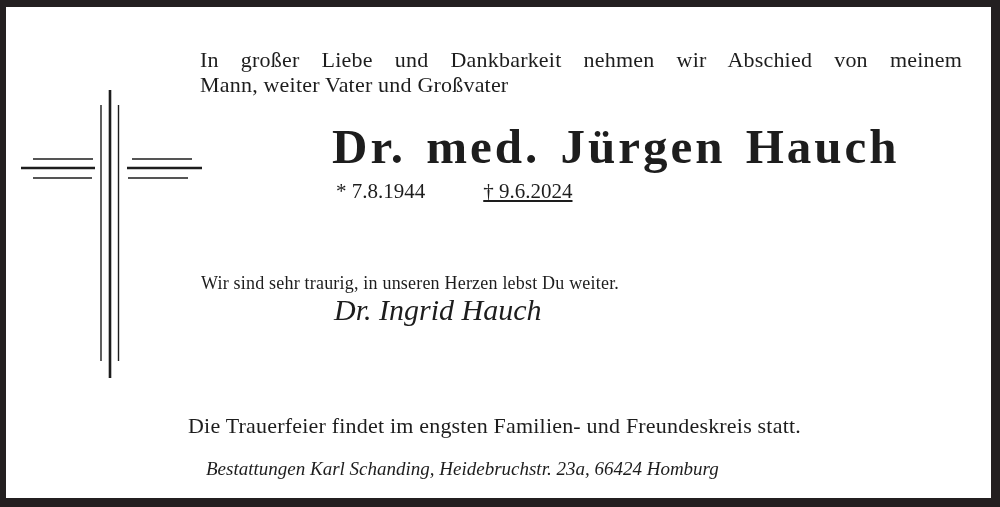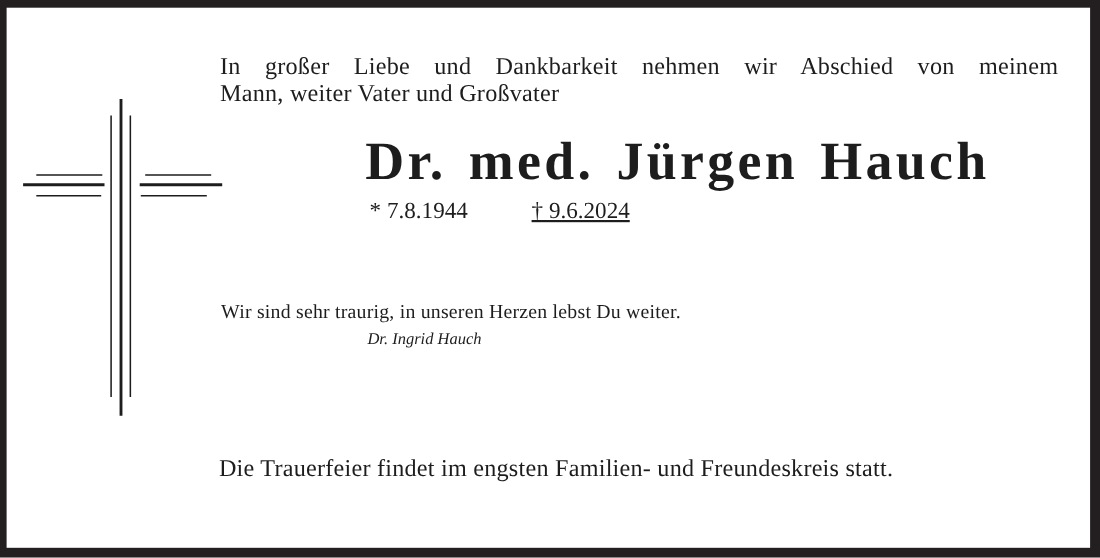--- a/index.html
+++ b/index.html
@@ -74,28 +74,28 @@
     font-size: 18px;
     line-height: 25px;
     letter-spacing: 0.2px;
     white-space: nowrap;
     margin-top: 38px;
   }
   .mourners {
     position: absolute;
     left: 328px;
     top: 288px;
-    font-size: 15px;
+    font-size: 30px;
     line-height: 29px;
     font-style: italic;
     white-space: nowrap;
   }
   .funeral {
     position: absolute;
-    left: 193px;
+    left: 182px;
     top: 406px;
     font-size: 22px;
     line-height: 25px;
     letter-spacing: 0.2px;
     white-space: nowrap;
   }
   .home {
     position: absolute;
     left: 200px;
     top: 451px;
@@ -138,15 +138,16 @@
     </div>
 
     <div class="sentence">Wir sind sehr traurig, in unseren Herzen lebst Du weiter.</div>
 
     <div class="mourners">
       <div>Dr. Ingrid Hauch</div>
     </div>
 
     <div class="funeral">Die Trauerfeier findet im engsten Familien- und Freundeskreis statt.</div>
 
+    <div class="home">Bestattungen Karl Schanding, Heidebruchstr. 23a, 66424 Homburg</div>
 
   </div>
 </div>
 
 </body></html>

